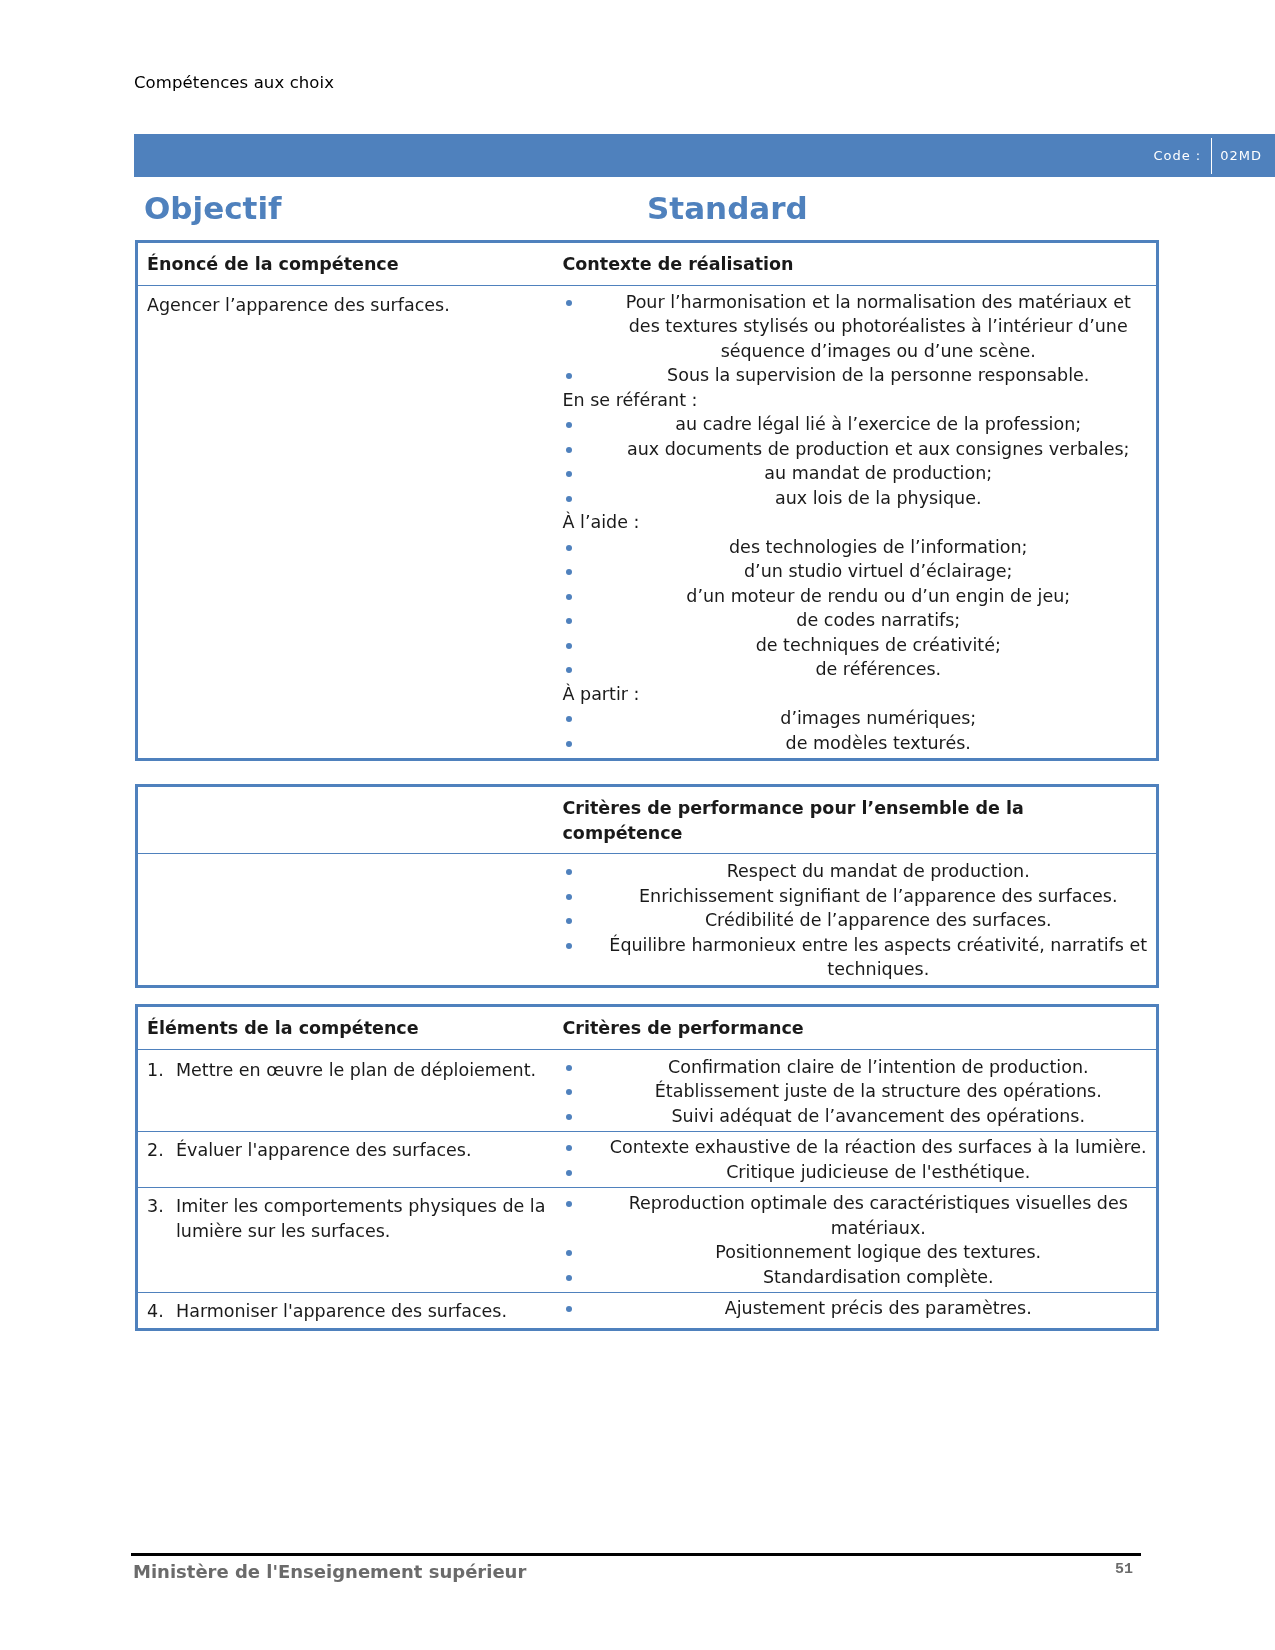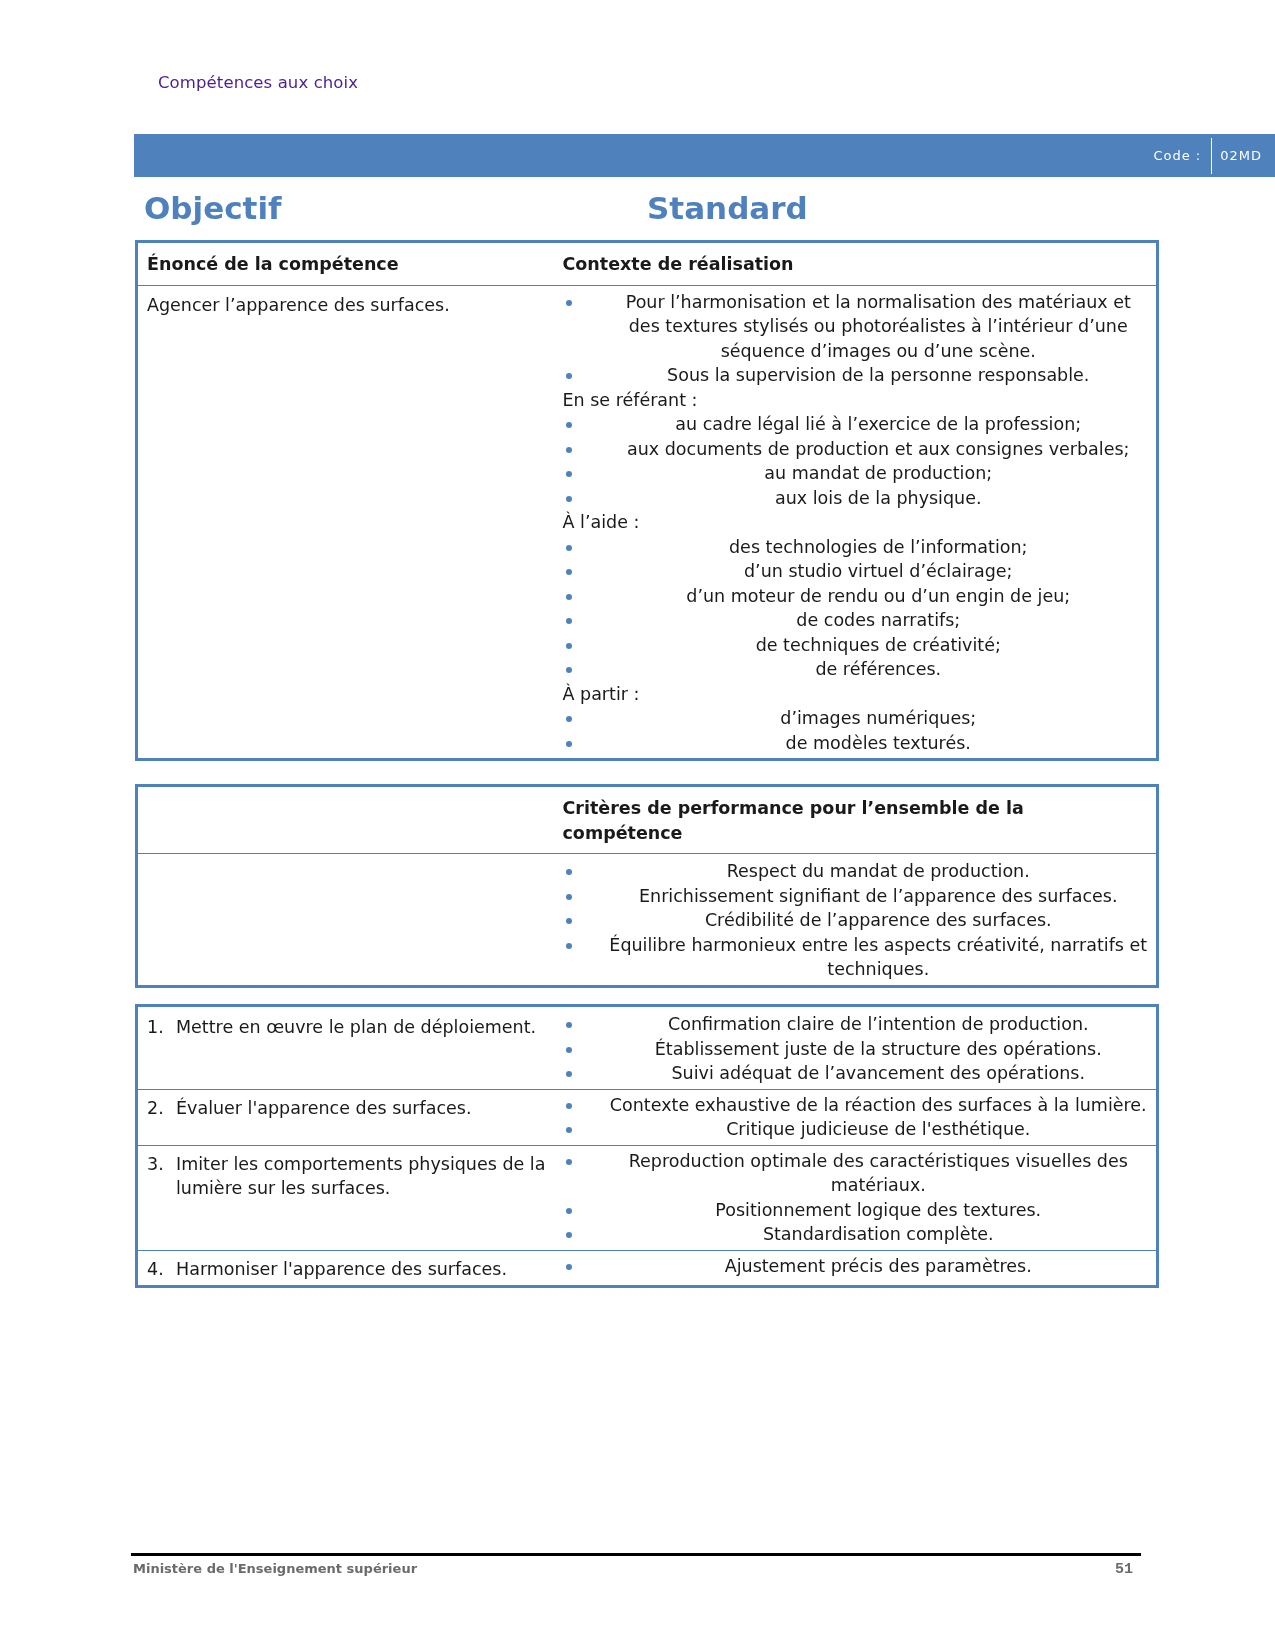--- a/index.html
+++ b/index.html
@@ -2,21 +2,21 @@
 <html><head>
 <meta charset="utf-8">
 <style>
   html, body { margin: 0; padding: 0; background: #ffffff; }
   body {
     width: 1275px; height: 1650px; position: relative; overflow: hidden;
     font-family: "DejaVu Sans", sans-serif; color: #1a1a1a;
   }
   .running-header {
     position: absolute; left: 134px; top: 73px;
-    font-size: 16.5px; color: #4c1d95; letter-spacing: 0.1px; margin-left: 24px;
+    font-size: 16.5px; color: #000000; letter-spacing: 0.1px;
   }
   .code-bar {
     position: absolute; left: 134px; top: 134px; width: 1144px; height: 43px;
     background: #4f81bd; color: #ffffff;
     display: flex; justify-content: flex-end; align-items: center;
     font-size: 13px; letter-spacing: 1px;
   }
   .code-bar .code-label { padding-right: 10px; }
   .code-bar .code-sep { width: 1px; height: 36px; background: #ffffff; }
   .code-bar .code-value { padding-left: 8px; padding-right: 16px; }
@@ -55,21 +55,21 @@
   #t1 { top: 240px; }
   #t2 { top: 784px; }
   #t3 { top: 1004px; }
 
   .footer-rule {
     position: absolute; left: 131px; top: 1553px; width: 1010px; height: 3px;
     background: #000000;
   }
   .footer-left {
     position: absolute; left: 133px; top: 1561px;
-    font-size: 13px; font-weight: bold; color: #6b6b6b;
+    font-size: 18px; font-weight: bold; color: #6b6b6b;
   }
   .footer-right {
     position: absolute; left: 1115px; top: 1561px;
     font-size: 15px; font-weight: bold; color: #6b6b6b; font-family: Liberation Mono, monospace;
   }
 </style>
 </head>
 <body>
 
 <div class="running-header">Compétences aux choix</div>
@@ -153,20 +153,24 @@
   </tr>
 </tbody>
   </table>
 
 <table class="comp" id="t3">
   <colgroup>
       <col class="c1">
       <col class="c2">
     </colgroup>
   <tbody id="elements-body">
+    <tr class="head">
+      <td class="cell-left">Éléments de la compétence</td>
+      <td class="cell-right">Critères de performance</td>
+    </tr>
   <tr class="sep">
         <td class="cell-left" style="padding-top: 8px; padding-bottom: 4px;">
           <div class="elem-item"><span class="num">1.</span><span>Mettre en œuvre le plan de déploiement.</span></div>
         </td>
         <td class="cell-right" style="padding-top: 5px; padding-bottom: 3px;">
           <ul class="bul">
             <li>Confirmation claire de l’intention de production.</li>
             <li>Établissement juste de la structure des opérations.</li>
             <li>Suivi adéquat de l’avancement des opérations.</li>
           </ul>

